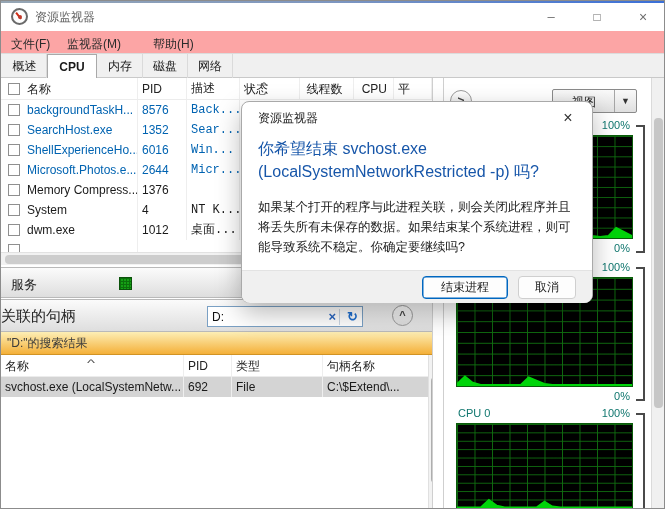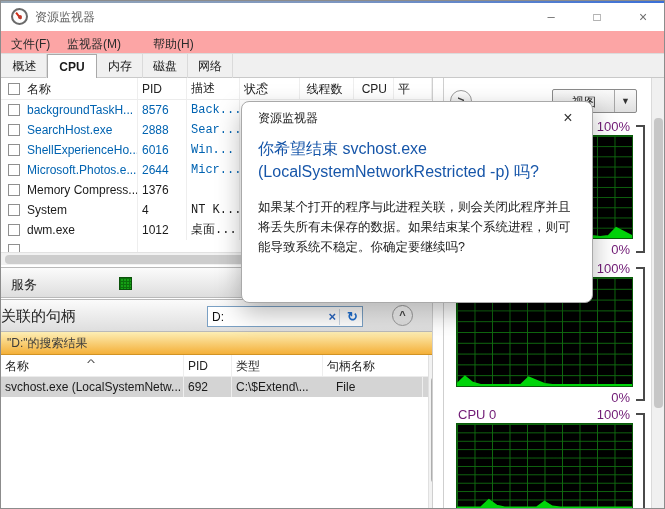--- a/index.html
+++ b/index.html
@@ -108,21 +108,21 @@
   
   #right-panel { left:443px; top:77px; width:207px; height:432px; background:#fff; }
   #rp-expand { position:absolute; left:6px; top:12px; width:22px; height:22px; line-height:20px;
                font-size:12px; font-weight:bold; }
   #view-btn { position:absolute; left:108px; top:11px; width:85px; height:24px;
               border:1px solid #8a8a8a; border-radius:2px; background:linear-gradient(#f9f9f9,#dfdfdf);
               font-size:12px; color:#222; }
   #view-label { position:absolute; left:0; top:4px; width:62px; text-align:center; }
   #view-arrow { position:absolute; right:0; top:0; width:22px; height:22px; border-left:1px solid #a5a5a5;
                 text-align:center; line-height:22px; font-size:9px; color:#333; }
-  .graph-label { position:absolute; font-size:13px; color:#701a75; }
+  .graph-label { position:absolute; font-size:11px; color:#0f766e; }
   .pct { text-align:right; width:44px; }
   .graph-box { position:absolute; left:12px; width:177px; background:#000; border:1px solid #0a5c0a;
                background-image:linear-gradient(to right, rgba(16,110,16,.95) 1px, transparent 1px),
                                 linear-gradient(to bottom, rgba(16,110,16,.95) 1px, transparent 1px);
                background-size:10% 10%; }
   .graph-box svg { position:absolute; left:0; top:0; width:100%; height:100%; }
   .bracket { position:absolute; left:192px; width:9px; border:2px solid #4a4a4a; border-left:none; }
   #rp-vscroll { left:650px; top:77px; width:13px; height:432px; background:#f0f0f0;
                 border-left:1px solid #dadada; }
   #rp-vscroll .thumb { position:absolute; left:2px; top:40px; width:9px; height:290px;
@@ -198,21 +198,21 @@
         <span class="blue">backgroundTaskH...</span>
         </div>
       <div class="cell c-pid blue">8576</div>
       <div class="cell c-desc blue">Back...</div>
     </div>
     <div class="p-row">
       <div class="cell c-name">
           <span class="checkbox"></span>
         <span class="blue">SearchHost.exe</span>
         </div>
-      <div class="cell c-pid blue">2888</div>
+      <div class="cell c-pid blue">1352</div>
       <div class="cell c-desc blue">Sear...</div>
     </div>
     <div class="p-row">
       <div class="cell c-name">
           <span class="checkbox"></span>
         <span class="blue">ShellExperienceHo...</span>
         </div>
       <div class="cell c-pid blue">6016</div>
       <div class="cell c-desc blue">Win...</div>
     </div>
@@ -282,22 +282,22 @@
         <span class="sort-caret" style="left:88px">^</span>
         <span>名称</span>
         </div>
       <div class="cell h-pid">PID</div>
       <div class="cell h-type">类型</div>
       <div class="cell h-handle">句柄名称</div>
     </div>
     <div class="p-row h-row-sel">
       <div class="cell c-name h-name">svchost.exe (LocalSystemNetw...</div>
       <div class="cell h-pid">692</div>
+      <div class="cell h-type">File</div>
       <div class="cell h-handle">C:\$Extend\...</div>
-      <div class="cell h-type">File</div>
     </div>
   </div>
   <div class="abs" id="hnd-vscroll">
     <div class="thumb"></div>
   </div>
 
   <div class="abs" id="splitter"></div>
 
   <div class="abs" id="right-panel">
     <span class="circle-btn" id="rp-expand">&gt;</span>
@@ -335,14 +335,18 @@
   </div>
   <div class="abs" id="rp-vscroll">
     <div class="thumb"></div>
   </div>
 
   <div class="abs" id="dialog">
     <span id="dlg-title">资源监视器</span>
     <span id="dlg-close">×</span>
     <div id="dlg-heading">你希望结束 svchost.exe (LocalSystemNetworkRestricted -p) 吗?</div>
     <div id="dlg-body">如果某个打开的程序与此进程关联，则会关闭此程序并且将丢失所有未保存的数据。如果结束某个系统进程，则可能导致系统不稳定。你确定要继续吗?</div>
+    <div id="dlg-footer">
+      <div class="dlg-btn" id="btn-end">结束进程</div>
+      <div class="dlg-btn" id="btn-cancel">取消</div>
+    </div>
   </div>
 </div>
 
 </body></html>

